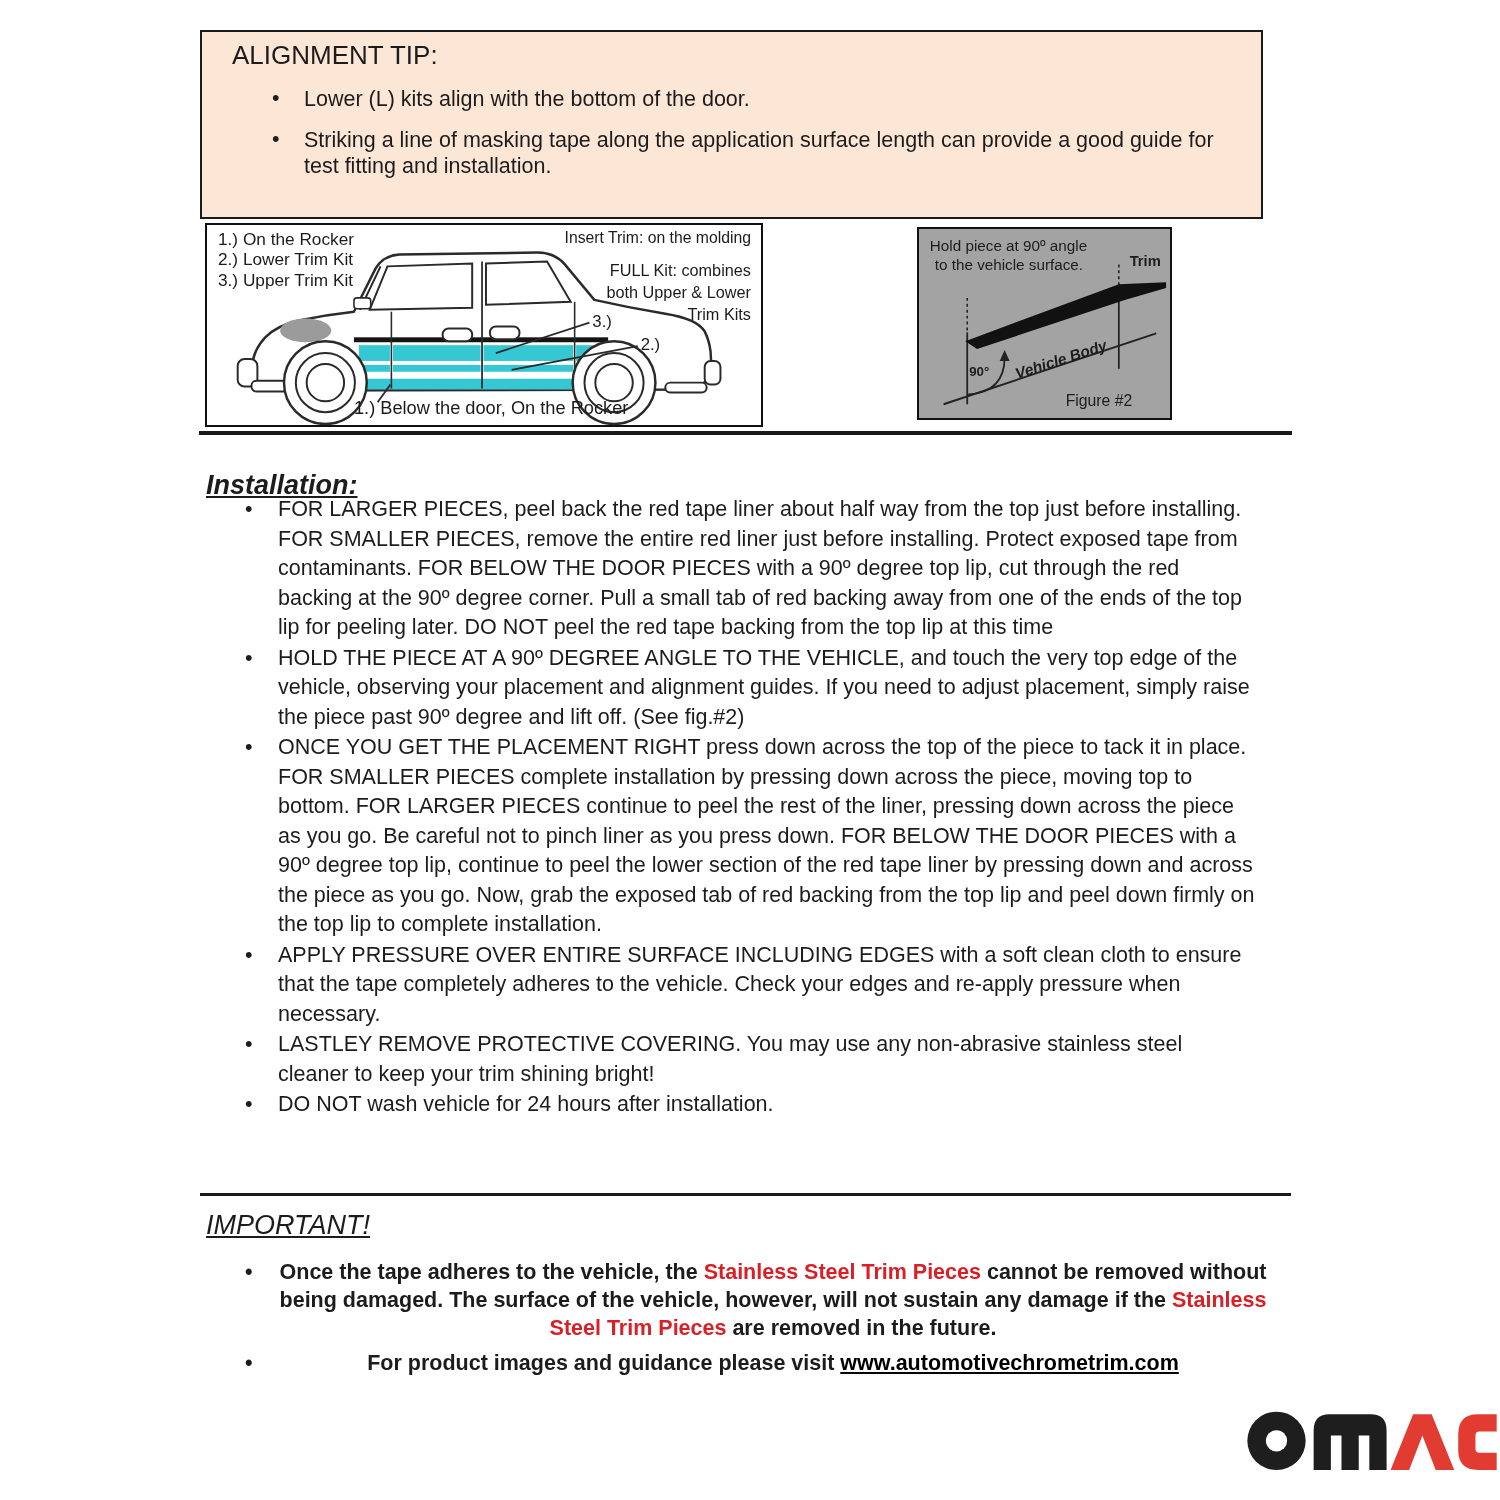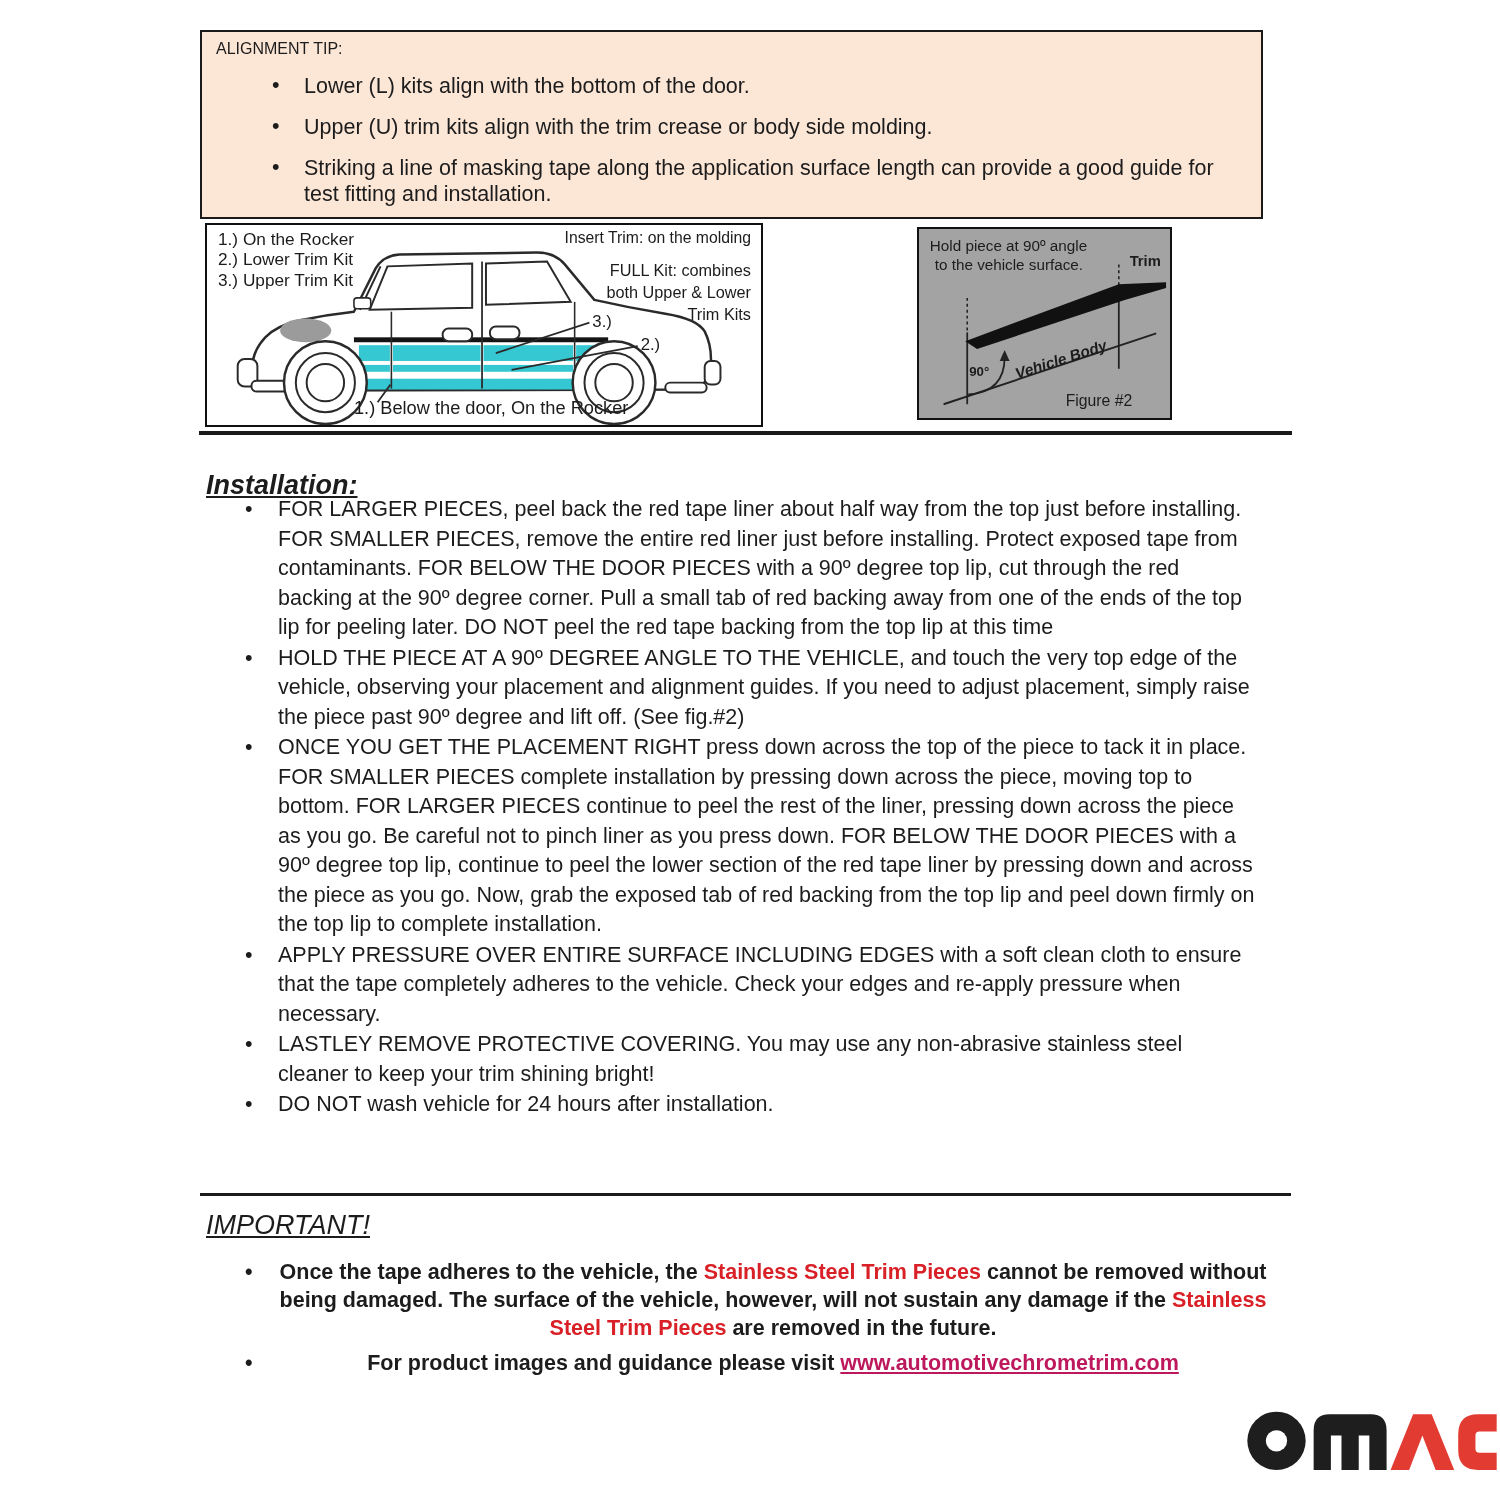--- a/index.html
+++ b/index.html
@@ -3,21 +3,21 @@
 <meta charset="utf-8">
 <title>Installation Instructions</title>
 <style>
   * { margin:0; padding:0; box-sizing:border-box; }
   body { background:#ffffff; font-family:"Liberation Sans", sans-serif; color:#1c1c1c; }
   .page { position:relative; width:1500px; height:1500px; background:#fff; overflow:hidden; }
 
   
   .tip-box { position:absolute; left:200px; top:30px; width:1063px; height:189px;
              background:#fce6d6; border:2px solid #1a1a1a; padding:8px 14px; }
-  .tip-title { font-size:16px; }
+  .tip-title { font-size:26px;margin-left:16px; }
   .tip-list { list-style:none; margin-top:15px; padding-left:88px; }
   .tip-list li { position:relative; font-size:21.5px; line-height:26px; margin-bottom:15px; padding-right:10px;}
   .tip-list li::before { content:"\2022"; position:absolute; left:-32px; top:-1px; }
 
   
   .fig-car { position:absolute; left:205px; top:223px; width:558px; height:204px;
              border:2px solid #111; background:#fff;text-align:center; }
   .fig-angle { position:absolute; left:917px; top:227px; width:255px; height:193px;
                border:2px solid #111; background:#a3a3a3; }
   .fig-car svg, .fig-angle svg { display:block; width:100%; height:100%; }
@@ -33,37 +33,36 @@
 
   
   .divider { position:absolute; left:200px; top:1193px; width:1091px; height:3px; background:#1a1a1a; }
   .important-heading { position:absolute; left:206px; top:1210px; font-size:27px; font-style:italic;
                        font-weight:normal; text-decoration:underline; }
   .important-list { position:absolute; left:200px; top:1258px; width:1068px; list-style:none;
                     padding-left:78px; font-weight:bold; }
   .important-list li { position:relative; font-size:21.5px; line-height:28px; margin-bottom:7px;text-align:center; }
   .important-list li::before { content:"\2022"; position:absolute; left:-33px; top:0; }
   .red-em { color:#d92027; }
-  .link { color:#be185d; text-decoration:underline; cursor:pointer; }
+  .link { color:#000000; text-decoration:underline; cursor:pointer; }
 
   
   .logo { position:absolute; left:1246px; top:1406px; width:252px; height:67px; }
   .logo svg { display:block; width:100%; height:100%; }
   .sr-only { position:absolute; width:1px; height:1px; overflow:hidden; clip:rect(0 0 0 0); white-space:nowrap; }
 </style>
 </head>
 <body>
 
 <div class="page">
 
   <div class="tip-box">
     <div class="tip-title">ALIGNMENT TIP:</div>
     <ul class="tip-list">
       <li>Lower (L) kits align with the bottom of the door.</li>
-      <li>Upper (U) trim kits align with the trim crease or body side molding.</li>
       <li>Striking a line of masking tape along the application surface length can provide a good guide for test fitting and installation.</li>
     </ul>
   </div>
 
   <div class="fig-car">
     <svg viewBox="0 0 556 203">
 
       <path d="M 62 168 Q 45 166 43 150 Q 41 130 56 114 Q 68 102 90 97 Q 118 91 146 88 L 168 44 Q 176 31 192 30 L 332 28 Q 350 28 360 40 L 390 76 Q 425 84 462 90 Q 494 95 502 108 Q 510 124 508 144 Q 506 162 490 167 Z" fill="#fff" stroke="#2a2a2a" stroke-width="2.5"></path>
 
       <rect x="146" y="114" width="258" height="5" fill="#151515"></rect>

